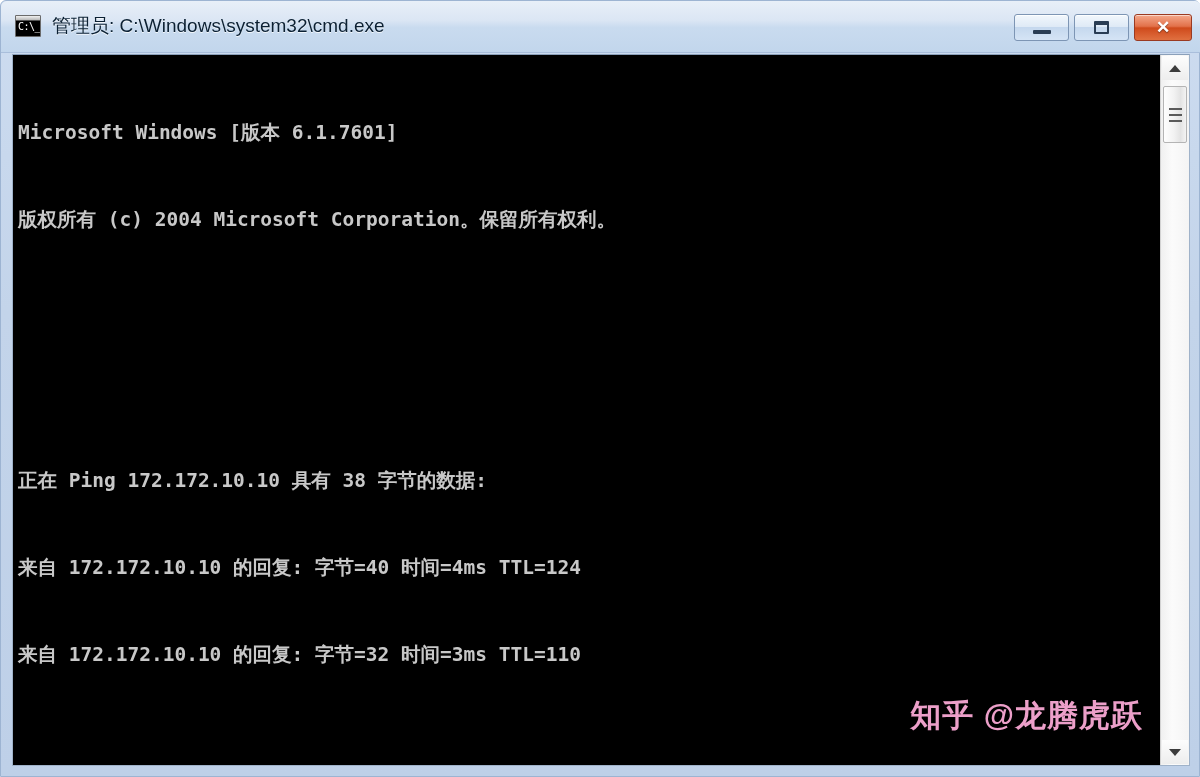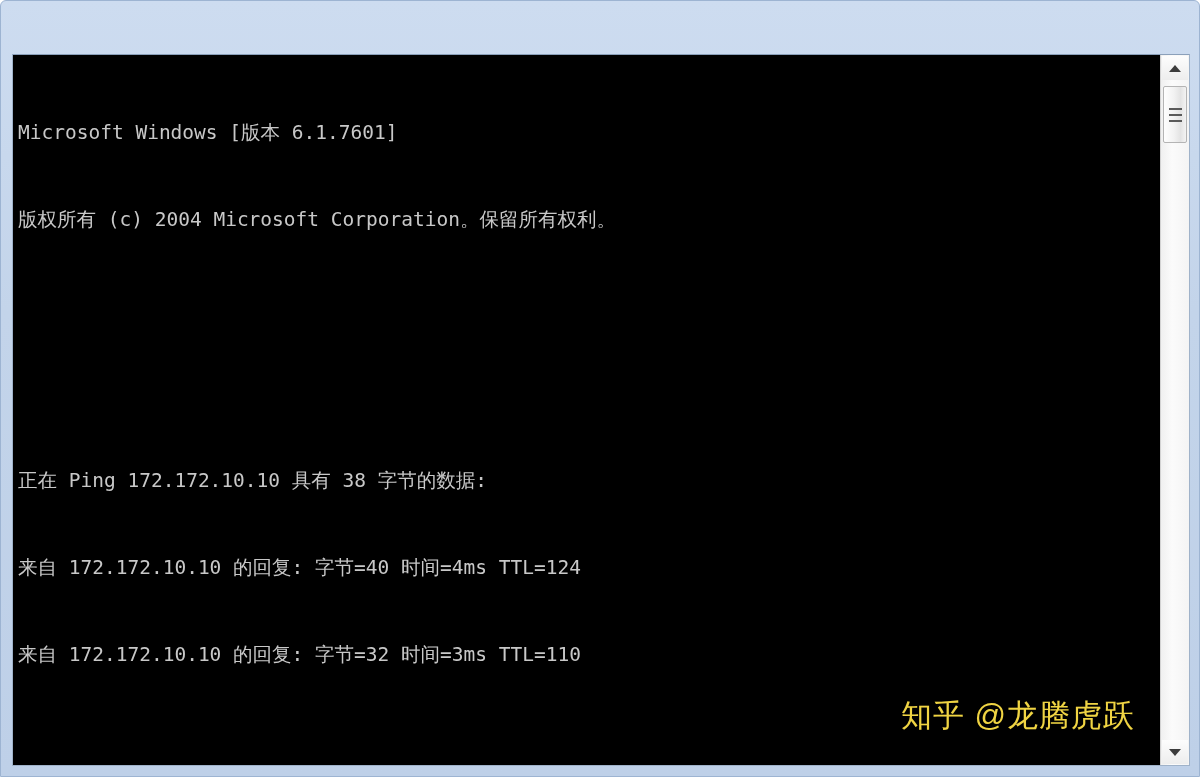--- a/index.html
+++ b/index.html
@@ -156,20 +156,21 @@
     left: 11px;
     top: 53px;
     width: 1178px;
     height: 712px;
     box-sizing: border-box;
     background: #000000;
     border: 1px solid #9fb2c9;
     border-top-color: #8ba0ba;
     box-shadow: inset 1px 1px 0 rgba(0,0,0,0.35);
     overflow: hidden;
+    font-weight: bold;
   }
   .console-text {
     position: absolute;
     left: 5px;
     top: 5px;
     width: 1130px;
     color: #c8c8c8;
     font-family: "DejaVu Sans Mono", "Liberation Mono", monospace;
     font-size: 19.5px;
     line-height: 29px;
@@ -226,35 +227,56 @@
   }
   .sb-grip {
     width: 13px;
     height: 2px;
     background: #5a5a5a;
   }
 
   
   .watermark {
     position: absolute;
-    right: 54px;
+    right: 46px;
     bottom: 28px;
-    color: #fde047;
+    color: #f9a8d4;
     font-family: "Liberation Sans", sans-serif;
     font-size: 31px;
     letter-spacing: 1px;
     opacity: 0.95;
     white-space: nowrap;
   }
 </style>
 </head>
 <body>
 
 <div class="window">
 
+  <div class="titlebar">
+    <div class="title-left">
+      <div class="cmd-icon">
+        <div class="bar"></div>
+        <div class="glyph">C:\_</div>
+      </div>
+      <div class="title-text">管理员: C:\Windows\system32\cmd.exe</div>
+    </div>
+
+    <div class="win-buttons">
+      <div class="win-btn">
+        <span class="icon-min"></span>
+      </div>
+      <div class="win-btn">
+        <span class="icon-max"></span>
+      </div>
+      <div class="win-btn close">
+        <span class="icon-close">✕</span>
+      </div>
+    </div>
+  </div>
 
   <div class="console-outer">
 
     <div class="console-text">
       <span class="ln">Microsoft Windows [版本 6.1.7601]</span>
       <span class="ln">版权所有 (c) 2004 Microsoft Corporation。保留所有权利。</span>
       <span class="ln"></span>
       <span class="ln"></span>
       <span class="ln">正在 Ping 172.172.10.10 具有 38 字节的数据:</span>
       <span class="ln">来自 172.172.10.10 的回复: 字节=40 时间=4ms TTL=124</span>

